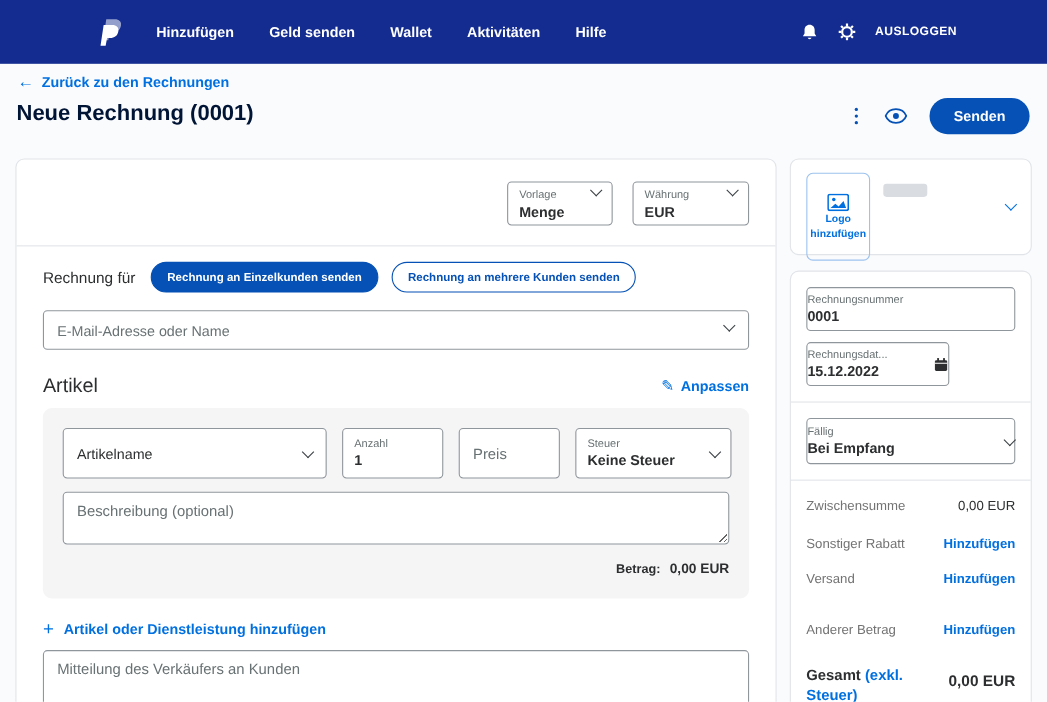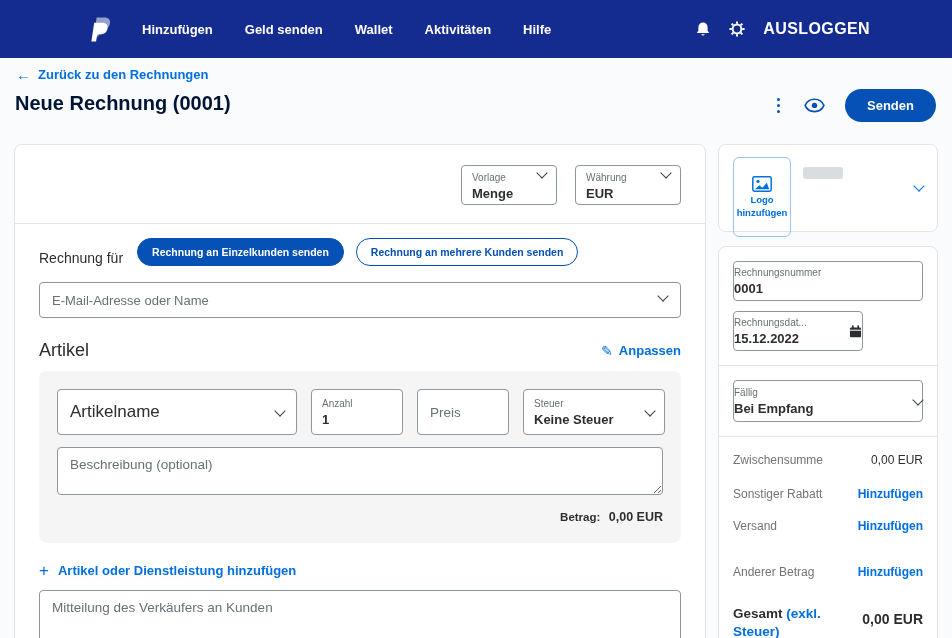--- a/index.html
+++ b/index.html
@@ -7,21 +7,21 @@
   body {
     font-family:"Liberation Sans","DejaVu Sans",sans-serif;
     background:#fafbfd; color:#2c2e2f; position:relative;
   }
   
   .navbar { position:absolute; top:0; left:0; right:0; height:58px;
     background:#142c8f; display:flex; align-items:center; padding:0 82px 0 90px; color:#fff; }
   .nav-links { display:flex; gap:32px; margin-left:30px; }
   .nav-link { font-size:13px; font-weight:700; color:#fff; cursor:pointer; white-space:nowrap; }
   .nav-right { margin-left:auto; display:flex; align-items:center; gap:18px; }
-  .logout { font-size:16px; font-weight:700; letter-spacing:.4px; cursor:pointer; }
+  .logout { font-size:11px; font-weight:700; letter-spacing:.4px; cursor:pointer; }
   
   .back-link { position:absolute; top:66px; left:16px; display:flex; align-items:center; gap:7px;
     color:#0070e0; font-size:13px; font-weight:700; cursor:pointer; }
   .page-title { position:absolute; top:92px; left:15px; font-size:20px; font-weight:700; color:#001435; }
   .head-actions { position:absolute; top:88px; right:16px; display:flex; align-items:center; gap:20px; height:34px; }
   .dots { display:flex; flex-direction:column; align-items:center; cursor:pointer; padding:2px 4px; }
   .dots i { width:3px; height:3px; border-radius:50%; background:#0551b5; display:block; margin:1.5px 0; }
   .send-btn { background:#0551b5; color:#fff; border:none; border-radius:18px;
     font-family:inherit; font-size:13px; font-weight:700; padding:9px 22px; cursor:pointer; }
   
@@ -35,39 +35,39 @@
   input::placeholder, textarea::placeholder { color:#687173; opacity:1; }
   
   .main-card { position:absolute; left:14px; top:144px; width:692px; min-height:580px; padding:20px 24px 24px; }
   .combo-row { display:flex; justify-content:flex-end; gap:18px; }
   .combo { border:1px solid #8f969c; border-radius:4px; height:40px; padding:5px 10px;
     display:flex; align-items:flex-start; cursor:pointer; background:#fff; }
   .combo .cbody { flex:1; }
   .combo .chev { margin-left:12px; margin-top:-2px; }
   .combo.w1 { width:96px; } .combo.w2 { width:106px; }
   .rule { border:0; border-top:1px solid #e1e4e8; margin:18px -24px 0; }
-  .recip-row { margin-top:14px; display:flex; align-items:flex-end; gap:12px; }
+  .recip-row { margin-top:14px; display:flex; align-items:center; gap:12px; }
   .recip-label { font-size:14px; color:#2c2e2f; margin-right:2px; }
   .pill { border-radius:14px; font-size:10.5px; font-weight:700; padding:7px 14px; cursor:pointer;
     white-space:nowrap; font-family:inherit; }
   .pill.filled { background:#0551b5; color:#fff; border:1px solid #0551b5; }
   .pill.outline { background:#fff; color:#0551b5; border:1px solid #0551b5; }
   .email-wrap { position:relative; margin-top:16px;border-radius:17px; }
   .email-wrap input { width:100%; height:36px; border:1px solid #8f969c; border-radius:4px;
     padding:0 36px 0 12px; font-size:13px; font-family:inherit; color:#2c2e2f; }
   .email-wrap .chev { position:absolute; right:14px; top:13px; }
   .artikel-row { margin-top:22px; display:flex; justify-content:space-between; align-items:center; }
   .section-label { font-size:18px; color:#2c2e2f; }
   .anpassen { display:flex; align-items:center; gap:6px; color:#0070e0; font-size:13px; font-weight:700; cursor:pointer; }
   .pencil { font-size:14px; color:#0070e0; }
   .item-panel { margin-top:10px; background:#f5f5f6; border-radius:8px; padding:18px; }
   .fields-row { display:flex; gap:14px; }
   .fbox { background:#fff; border:1px solid #8f969c; border-radius:4px; height:46px; }
   .select-box { display:flex; align-items:center; padding:0 12px; cursor:pointer; }
-  .select-box .stext { font-size:17px; color:#2c2e2f; flex:1; }
+  .select-box .stext { font-size:13px; color:#2c2e2f; flex:1; }
   .float-box { display:flex; align-items:center; padding:5px 10px; }
   .float-box .cbody { flex:1; min-width:0; }
   .name-w { flex:0 0 240px; } .qty-w { flex:0 0 92px; } .price-w { flex:0 0 92px; } .tax-w { flex:0 0 142px; }
   .price-w input { width:100%; height:100%; border:none; outline:none; background:transparent;
     font-size:13.5px; font-family:inherit; padding:0 12px; color:#2c2e2f; }
   .desc-wrap { margin-top:12px; }
   textarea { width:100%; border:1px solid #8f969c; border-radius:4px; padding:9px 12px;
     font-size:13.5px; font-family:inherit; color:#2c2e2f; }
   .desc-wrap textarea { height:48px; }
   .betrag-line { margin-top:8px; text-align:right; }

